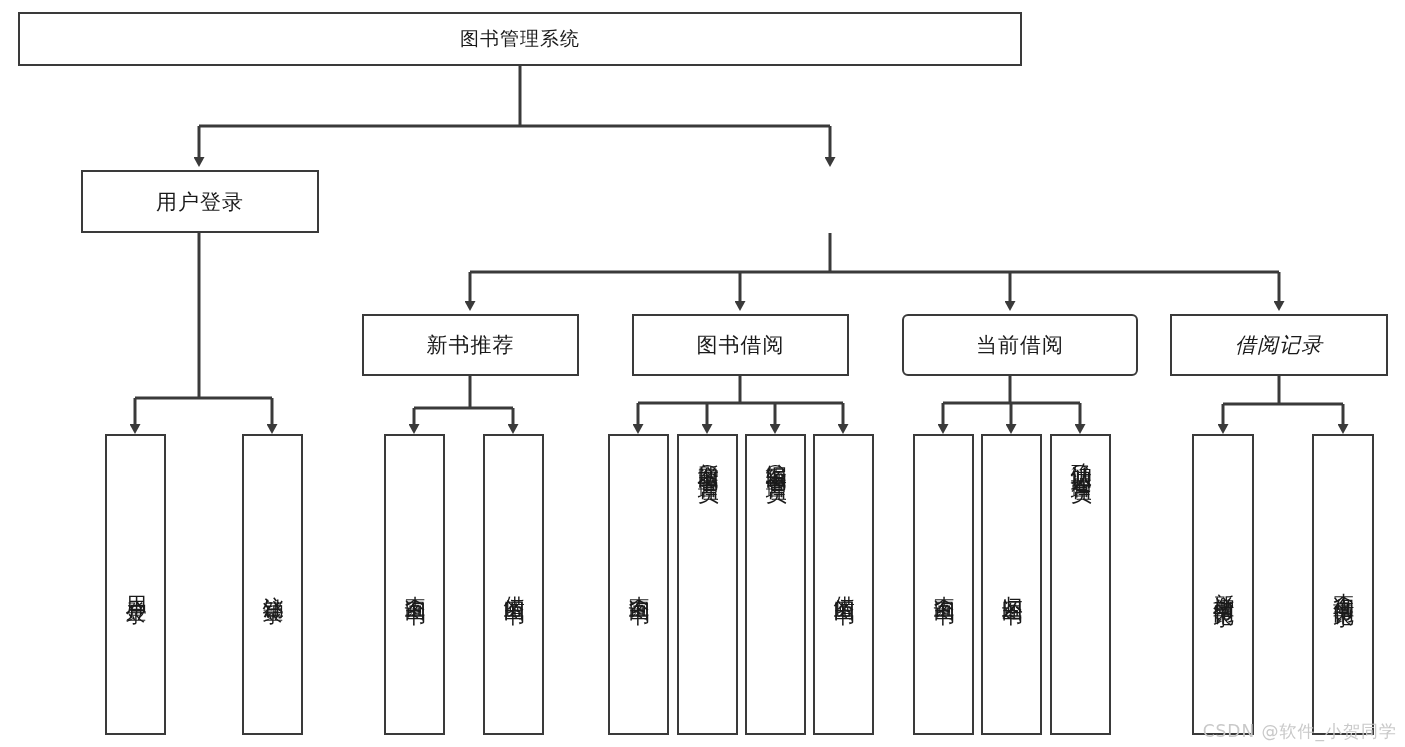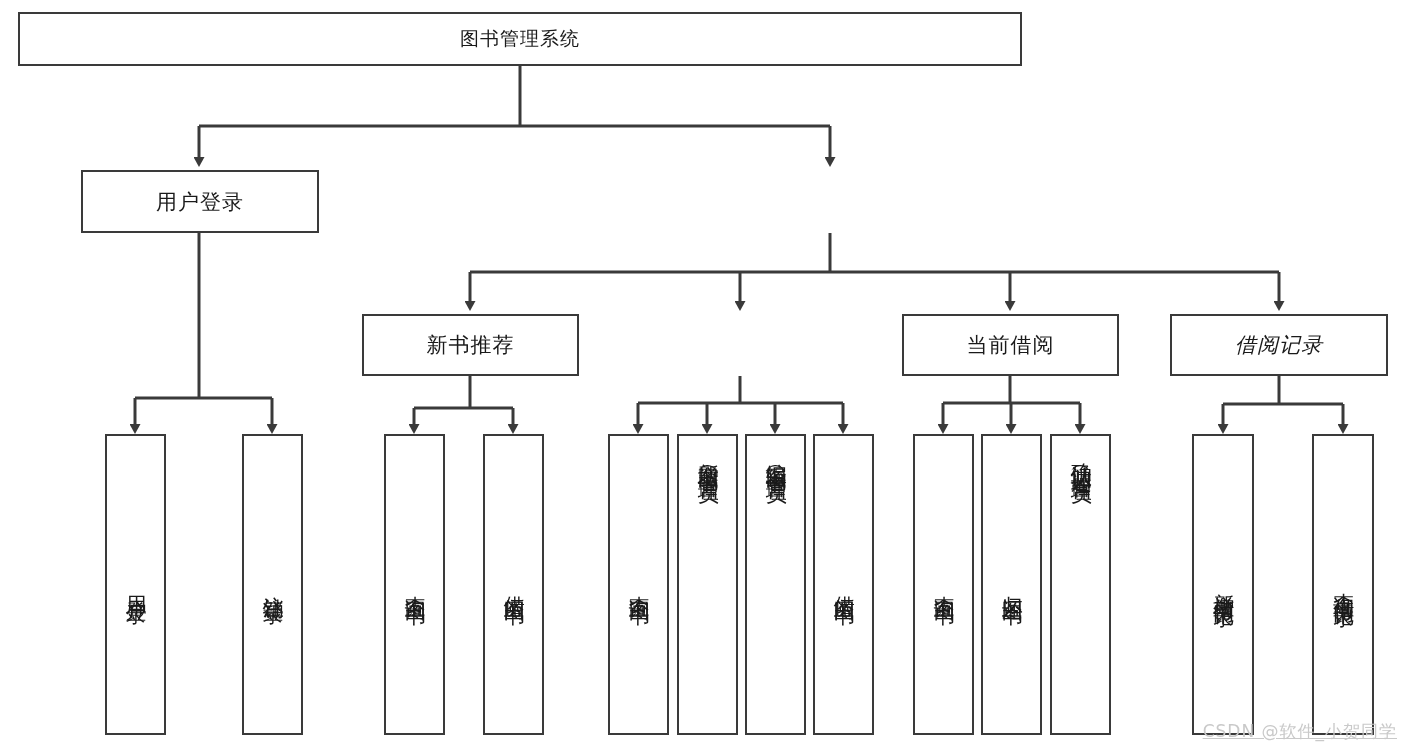--- a/index.html
+++ b/index.html
@@ -43,21 +43,20 @@
   .node.v.mid{ align-items:center; padding-top:0; }
 
   .watermark{
     position:absolute;
     right:8px;bottom:4px;
     font-size:17px;
     color:#c9c9c9;
     letter-spacing:1px;
     white-space:nowrap;
     pointer-events:none;
-    text-decoration:underline;
   }
 </style>
 </head>
 <body>
 
 <div id="canvas">
 
   <svg id="wires" viewBox="0 0 1405 747">
     <defs>
       <marker id="ah" markerWidth="10" markerHeight="11" refX="1" refY="5.5" orient="auto" markerUnits="userSpaceOnUse">
@@ -112,21 +111,24 @@
     <span>图书管理系统</span>
   </div>
 
   <div class="node h" style="left:81px;top:170px;width:238px;height:63px;">
     <span>用户登录</span>
   </div>
 
   <div class="node h" style="left:362px;top:314px;width:217px;height:62px;">
     <span>新书推荐</span>
   </div>
-  <div class="node h" style="left:902px;top:314px;width:217px;height:62px;">
+  <div class="node h" style="left:632px;top:314px;width:217px;height:62px;">
+    <span>图书借阅</span>
+  </div>
+  <div class="node h" style="left:902px;top:314px;width:236px;height:62px;border-radius:6px;">
     <span>当前借阅</span>
   </div>
   <div class="node h" style="left:1170px;top:314px;width:218px;height:62px;font-style:italic;">
     <span>借阅记录</span>
   </div>
 
   <div class="node v mid" style="left:105px;top:434px;width:61px;height:301px;">
     <span class="vlabel">用户登录</span>
   </div>
   <div class="node v mid" style="left:242px;top:434px;width:61px;height:301px;">

